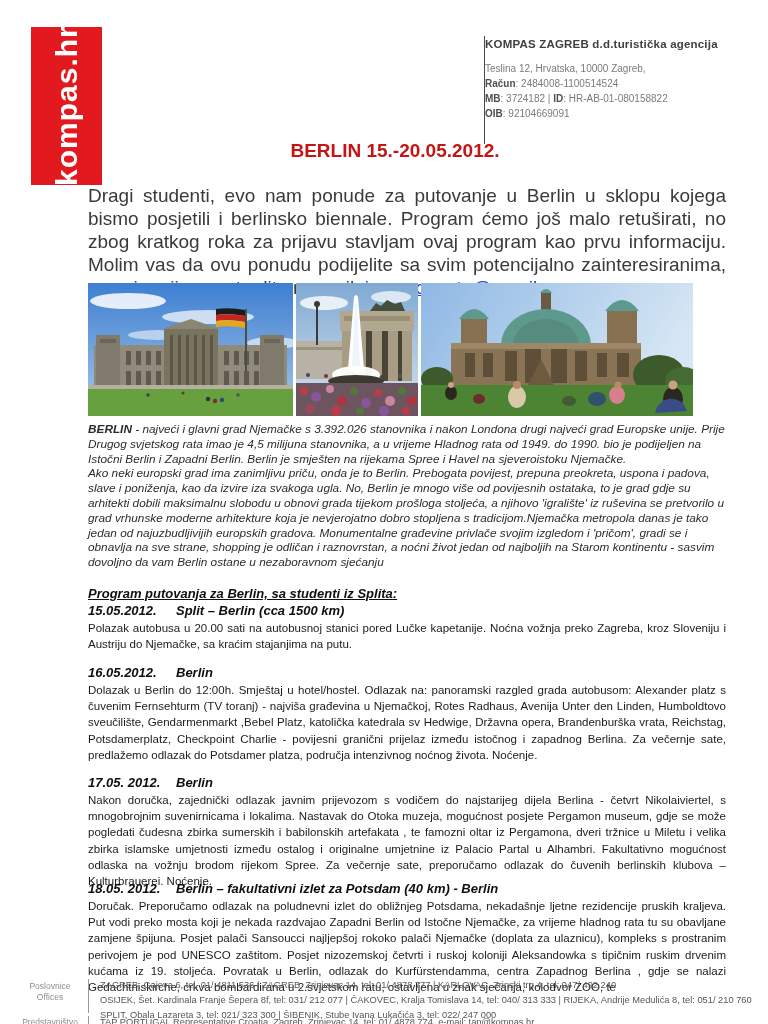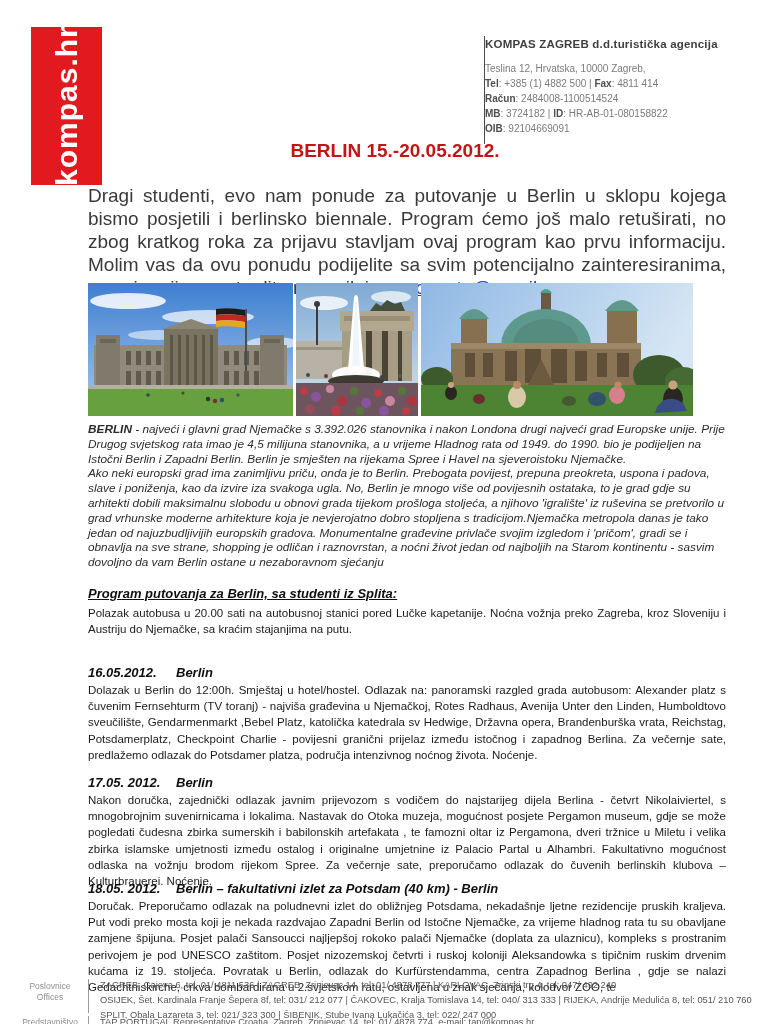--- a/index.html
+++ b/index.html
@@ -53,21 +53,20 @@
 <div class="page">
 
   <div class="logo">
     <div class="logo-text">kompas.hr</div>
   </div>
 
   <div class="company-header">
     <div class="company-name">KOMPAS ZAGREB d.d.turistička agencija</div>
     <div class="company-details">
       <div>Teslina 12, Hrvatska, 10000 Zagreb,</div>
-      <div><span class="dl-label">Tel</span><span>: +385 (1) 4882 500 | </span><span class="dl-label">Fax</span><span>: 4811 414</span></div>
       <div><span class="dl-label">Račun</span><span>: 2484008-1100514524</span></div>
       <div><span class="dl-label">MB</span><span>: 3724182 | </span><span class="dl-label">ID</span><span>: HR-AB-01-080158822</span></div>
       <div><span class="dl-label">OIB</span><span>: 92104669091</span></div>
     </div>
   </div>
 
   <h1 class="doc-title">BERLIN 15.-20.05.2012.</h1>
 
   <p class="intro"><span>Dragi studenti, evo nam ponude za putovanje u Berlin u sklopu kojega bismo posjetili i berlinsko biennale. Program ćemo još malo retuširati, no zbog kratkog roka za prijavu stavljam ovaj program kao prvu informaciju. Molim vas da ovu ponudu podijelite sa svim potencijalno zainteresiranima, a svoju prijavu potvrdite na mail: </span><a class="email">ivana.capeta@gmail.com</a></p>
 
@@ -249,20 +248,21 @@
   </div>
 
   <div class="about">
     <div><span class="lead">BERLIN</span><span> - najveći i glavni grad Njemačke s 3.392.026 stanovnika i nakon Londona drugi najveći grad Europske unije. Prije Drugog svjetskog rata imao je 4,5 milijuna stanovnika, a u vrijeme Hladnog rata od 1949. do 1990. bio je podijeljen na Istočni Berlin i Zapadni Berlin. Berlin je smješten na rijekama Spree i Havel na sjeveroistoku Njemačke.</span></div>
     <div>Ako neki europski grad ima zanimljivu priču, onda je to Berlin. Prebogata povijest, prepuna preokreta, uspona i padova, slave i poniženja, kao da izvire iza svakoga ugla. No, Berlin je mnogo više od povijesnih ostataka, to je grad gdje su arhitekti dobili maksimalnu slobodu u obnovi grada tijekom prošloga stoljeća, a njihovo 'igralište' iz ruševina se pretvorilo u grad vrhunske moderne arhitekture koja je nevjerojatno dobro stopljena s tradicijom.Njemačka metropola danas je tako jedan od najuzbudljivijih europskih gradova. Monumentalne građevine privlače svojim izgledom i 'pričom', gradi se i obnavlja na sve strane, shopping je odličan i raznovrstan, a noćni život jedan od najboljih na Starom kontinentu - sasvim dovoljno da vam Berlin ostane u nezaboravnom sjećanju</div>
   </div>
 
   <div class="prog-heading">Program putovanja za Berlin, sa studenti iz Splita:</div>
 
   <div class="day day-1">
+    <div class="day-heading"><span class="day-date">15.05.2012.</span><span class="day-title">Split – Berlin (cca 1500 km)</span></div>
     <p class="day-body">Polazak autobusa u 20.00 sati na autobusnoj stanici pored Lučke kapetanije. Noćna vožnja preko Zagreba, kroz Sloveniju i Austriju do Njemačke, sa kraćim stajanjima na putu.</p>
   </div>
 
   <div class="day day-2">
     <div class="day-heading"><span class="day-date">16.05.2012.</span><span class="day-title">Berlin</span></div>
     <p class="day-body">Dolazak u Berlin do 12:00h. Smještaj u hotel/hostel. Odlazak na: panoramski razgled grada autobusom: Alexander platz s čuvenim Fernsehturm (TV toranj) - najviša građevina u Njemačkoj, Rotes Radhaus, Avenija Unter den Linden, Humboldtovo sveučilište, Gendarmenmarkt ,Bebel Platz, katolička katedrala sv Hedwige, Državna opera, Brandenburška vrata, Reichstag, Potsdamerplatz, Checkpoint Charlie - povijesni granični prijelaz između istočnog i zapadnog Berlina. Za večernje sate, predlažemo odlazak do Potsdamer platza, područja intenzivnog noćnog života. Noćenje.</p>
   </div>
 
   <div class="day day-3">
     <div class="day-heading"><span class="day-date">17.05. 2012.</span><span class="day-title">Berlin</span></div>

